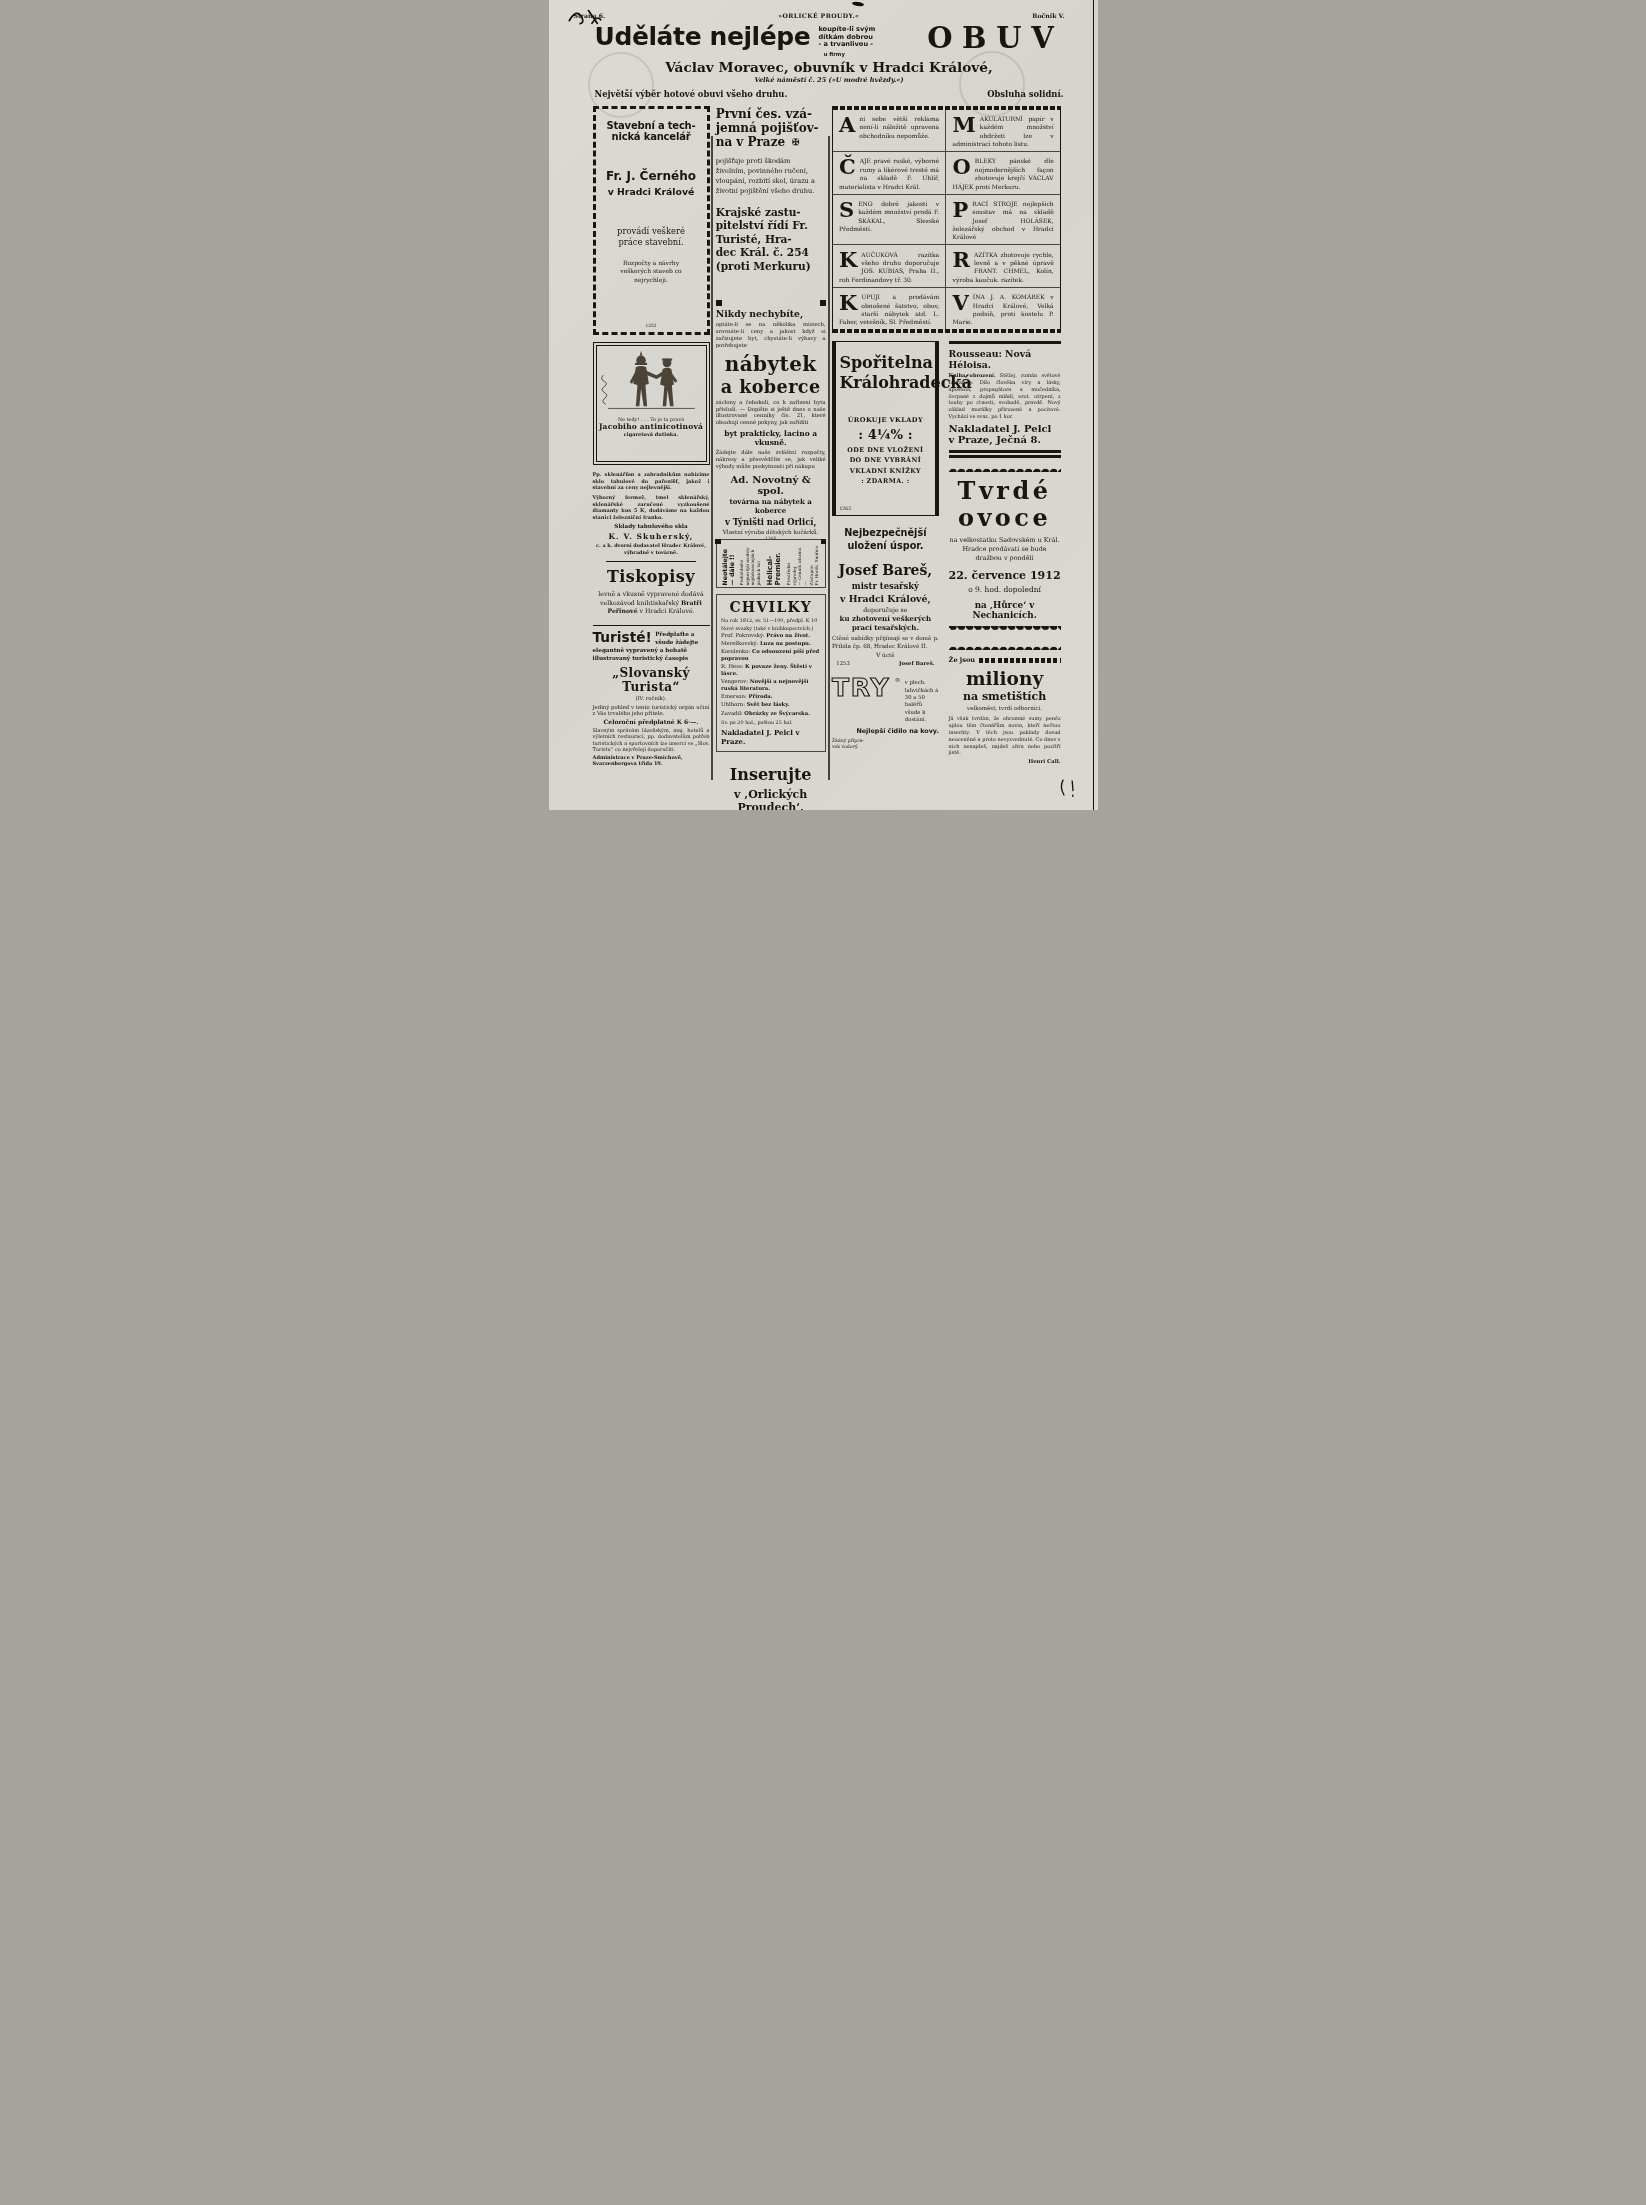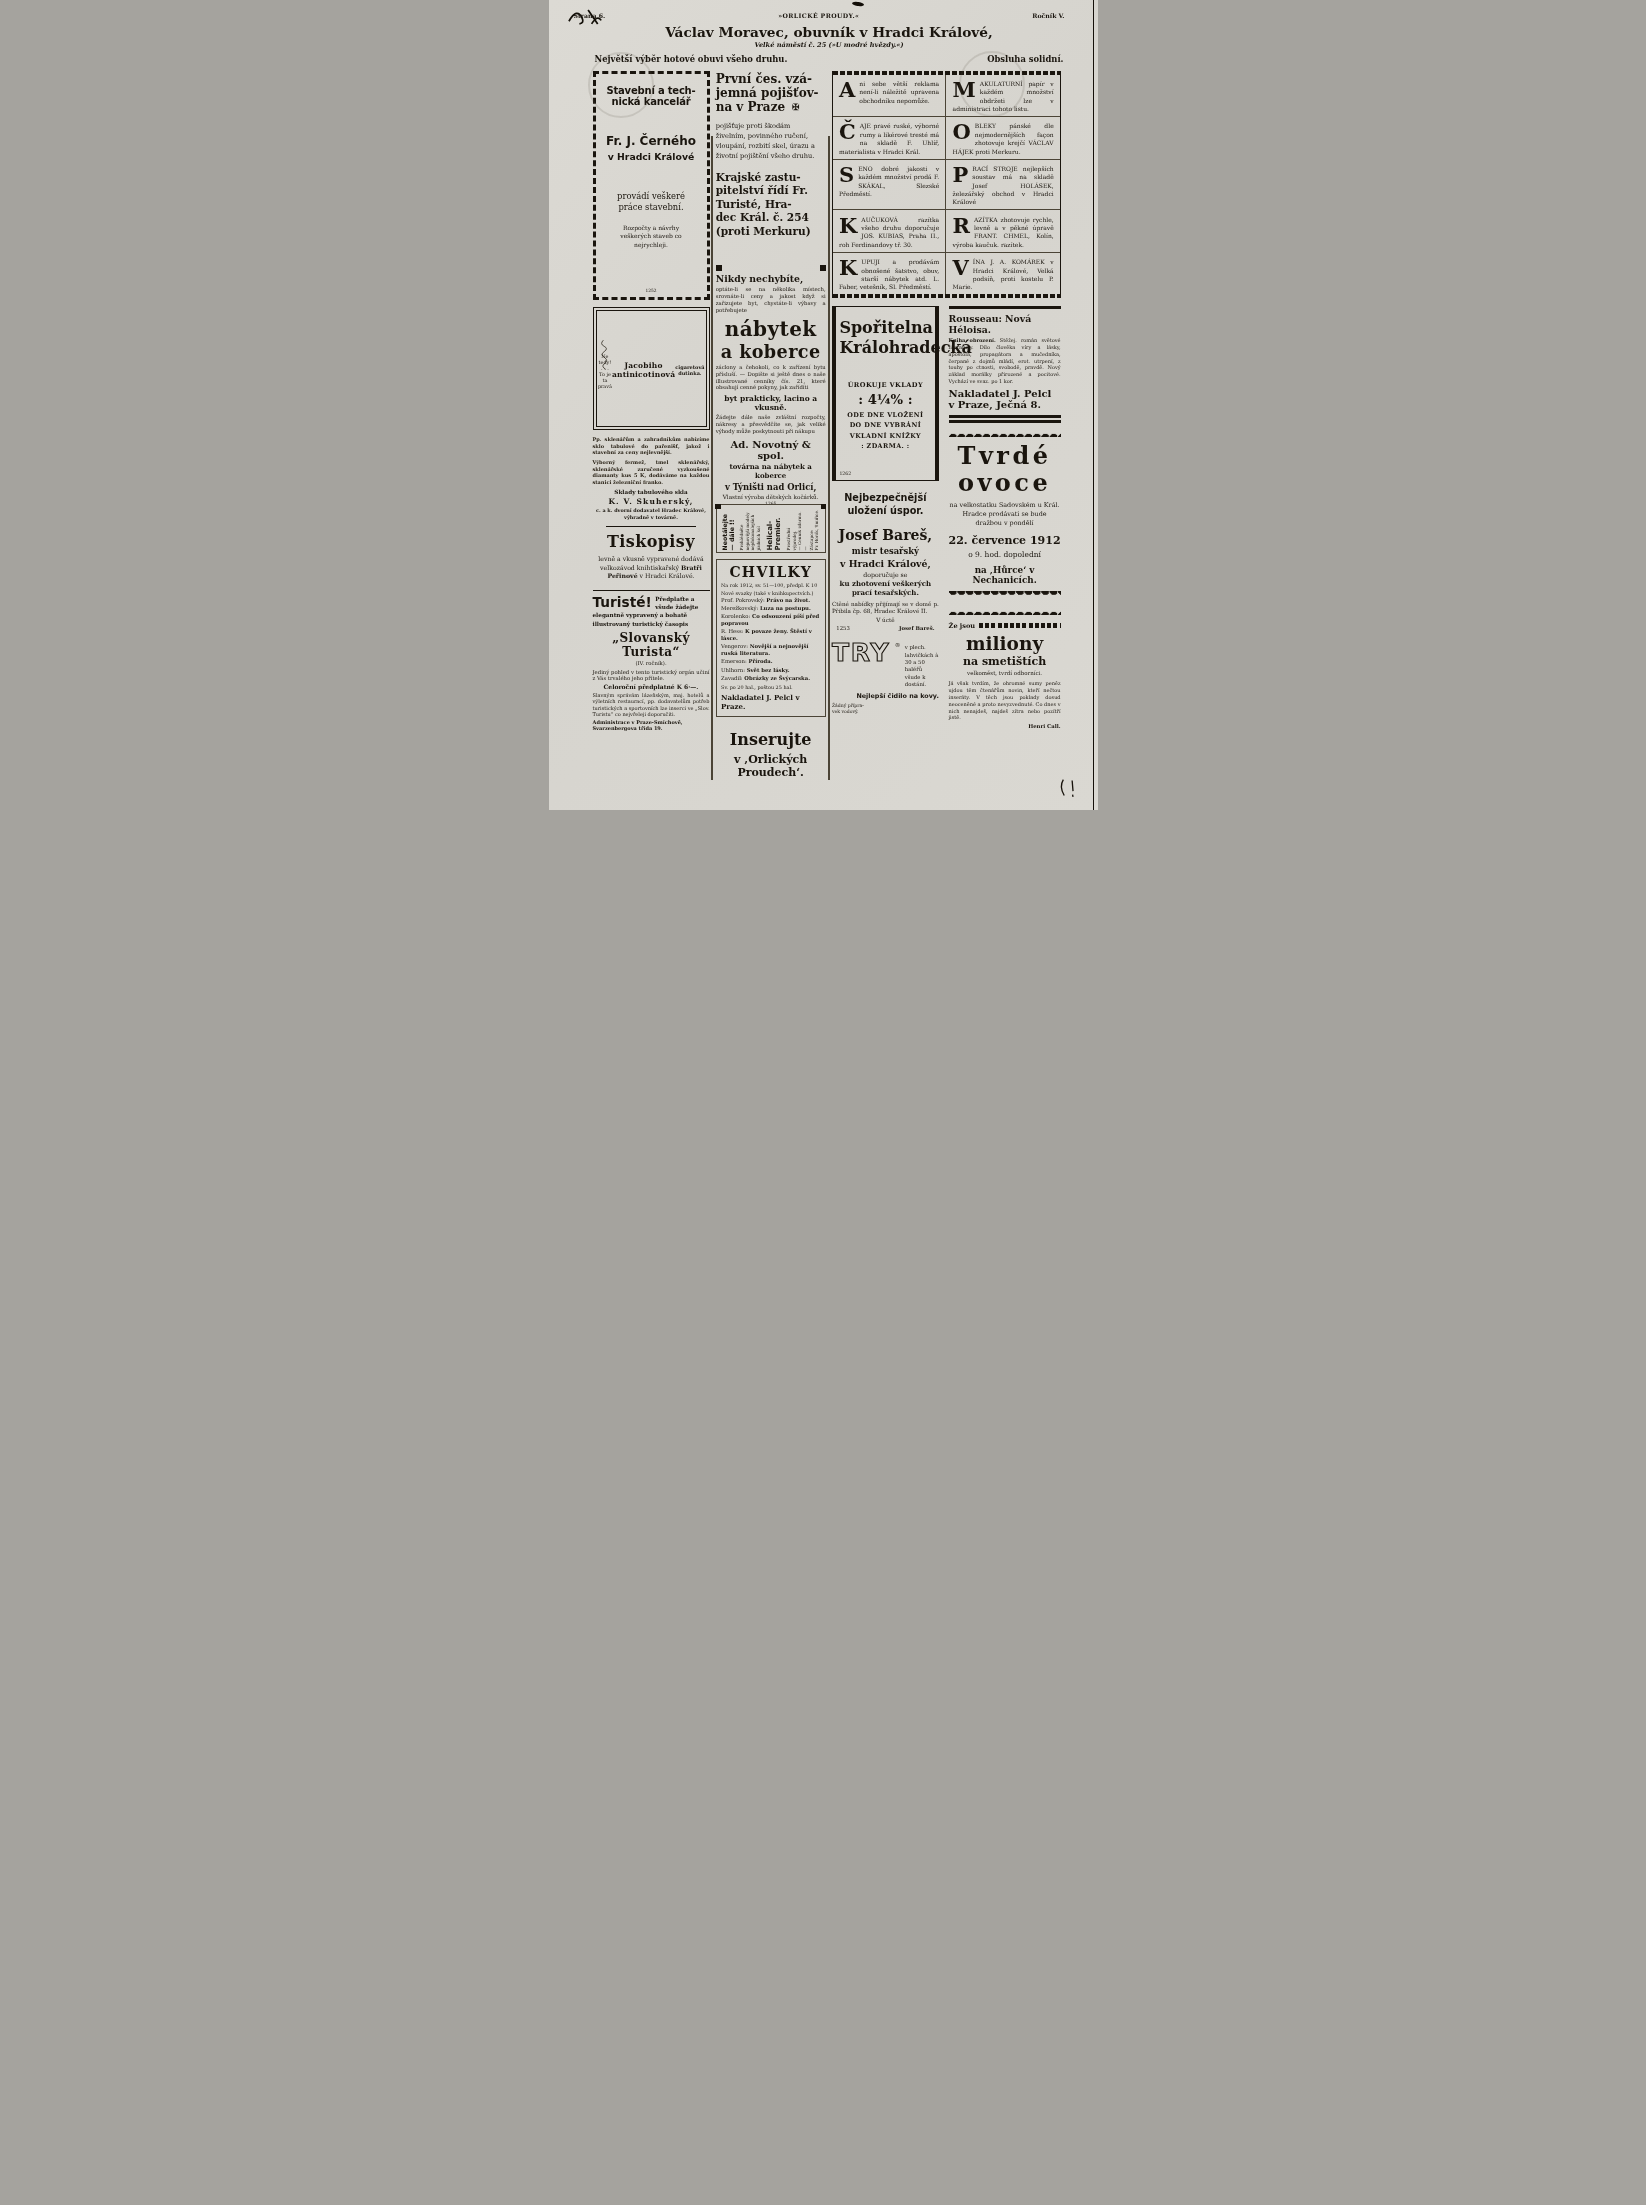--- a/index.html
+++ b/index.html
@@ -32,21 +32,21 @@
   
   .stavebni{height:229px;border:3.1px dashed var(--ink);padding:10.6px 4.4px 3.5px;text-align:center;display:flex;flex-direction:column}
   .stav-title{font-family:"DejaVu Sans","Liberation Sans",sans-serif;font-weight:800;font-size:10px;line-height:1.12;letter-spacing:-0.2px}
   .stav-name{font-family:"DejaVu Sans","Liberation Sans",sans-serif;font-weight:800;font-size:12px;margin-top:27px}
   .stav-city{font-family:"DejaVu Sans","Liberation Sans",sans-serif;font-weight:800;font-size:9.3px;margin-top:3.5px}
   .stav-serv{font-size:8.4px;margin-top:29px;line-height:1.3}
   .stav-note{font-size:6px;margin-top:10.6px;line-height:1.4}
   .stav-ref{font-size:4.4px;margin-top:auto;text-align:center}
 
   .jacobi{height:123px;margin-top:7px;border:1.3px solid var(--ink);outline:0.4px solid var(--ink);outline-offset:-4px;
-    position:relative;padding:6.2px 4.4px 3.5px;display:flex;flex-direction:row;align-items:center;text-align:center}
+    position:relative;padding:6.2px 4.4px 3.5px;display:flex;flex-direction:column;align-items:center;text-align:center}
   .jac-img{width:100px;height:65px}
   .jac-sig{position:absolute;left:4.9px;top:27px;width:11.5px;height:41px}
   .jac-small{font-size:4.9px;margin-top:1.8px}
   .jac-bold{font-size:7.5px;font-weight:bold;letter-spacing:0.2px}
   .jac-sub{font-size:5px;font-weight:bold}
 
   .sklo{margin-top:6.2px;font-size:5px;line-height:1.32;text-align:justify}
   .sklo .p{margin-bottom:3.1px;font-weight:bold;color:var(--ink2)}
   .sklo-stores{text-align:center;font-weight:bold;font-size:5.7px;margin-top:0.9px}
   .sklo-firm{font-size:7.5px;font-weight:bold;letter-spacing:1.1px;text-align:center;margin-top:0.9px}
@@ -214,20 +214,30 @@
   <div class="vline" id="v1"></div>
   <div class="vline" id="v2"></div>
 
   <header class="masthead">
     <span class="mh-l">Strana 6.</span>
     <span class="mh-c">»ORLICKÉ PROUDY.«</span>
     <span class="mh-r">Ročník V.</span>
   </header>
 
   <section class="lead">
+    <div class="lead-top">
+      <div class="lead-headline">Uděláte nejlépe</div>
+      <div class="lead-mid">
+        <div>koupíte-li svým</div>
+        <div>dítkám dobrou</div>
+        <div>- a trvanlivou -</div>
+        <div class="ufirmy">u firmy</div>
+      </div>
+      <div class="lead-product">OBUV</div>
+    </div>
     <div class="lead-firm">Václav Moravec, obuvník v Hradci Králové,</div>
     <div class="lead-addr">Velké náměstí č. 25 (»U modré hvězdy.«)</div>
     <div class="lead-notes">
       <span>Největší výběr hotové obuvi všeho druhu.</span>
       <span>Obsluha solidní.</span>
     </div>
   </section>
 
   <main class="columns">
 

